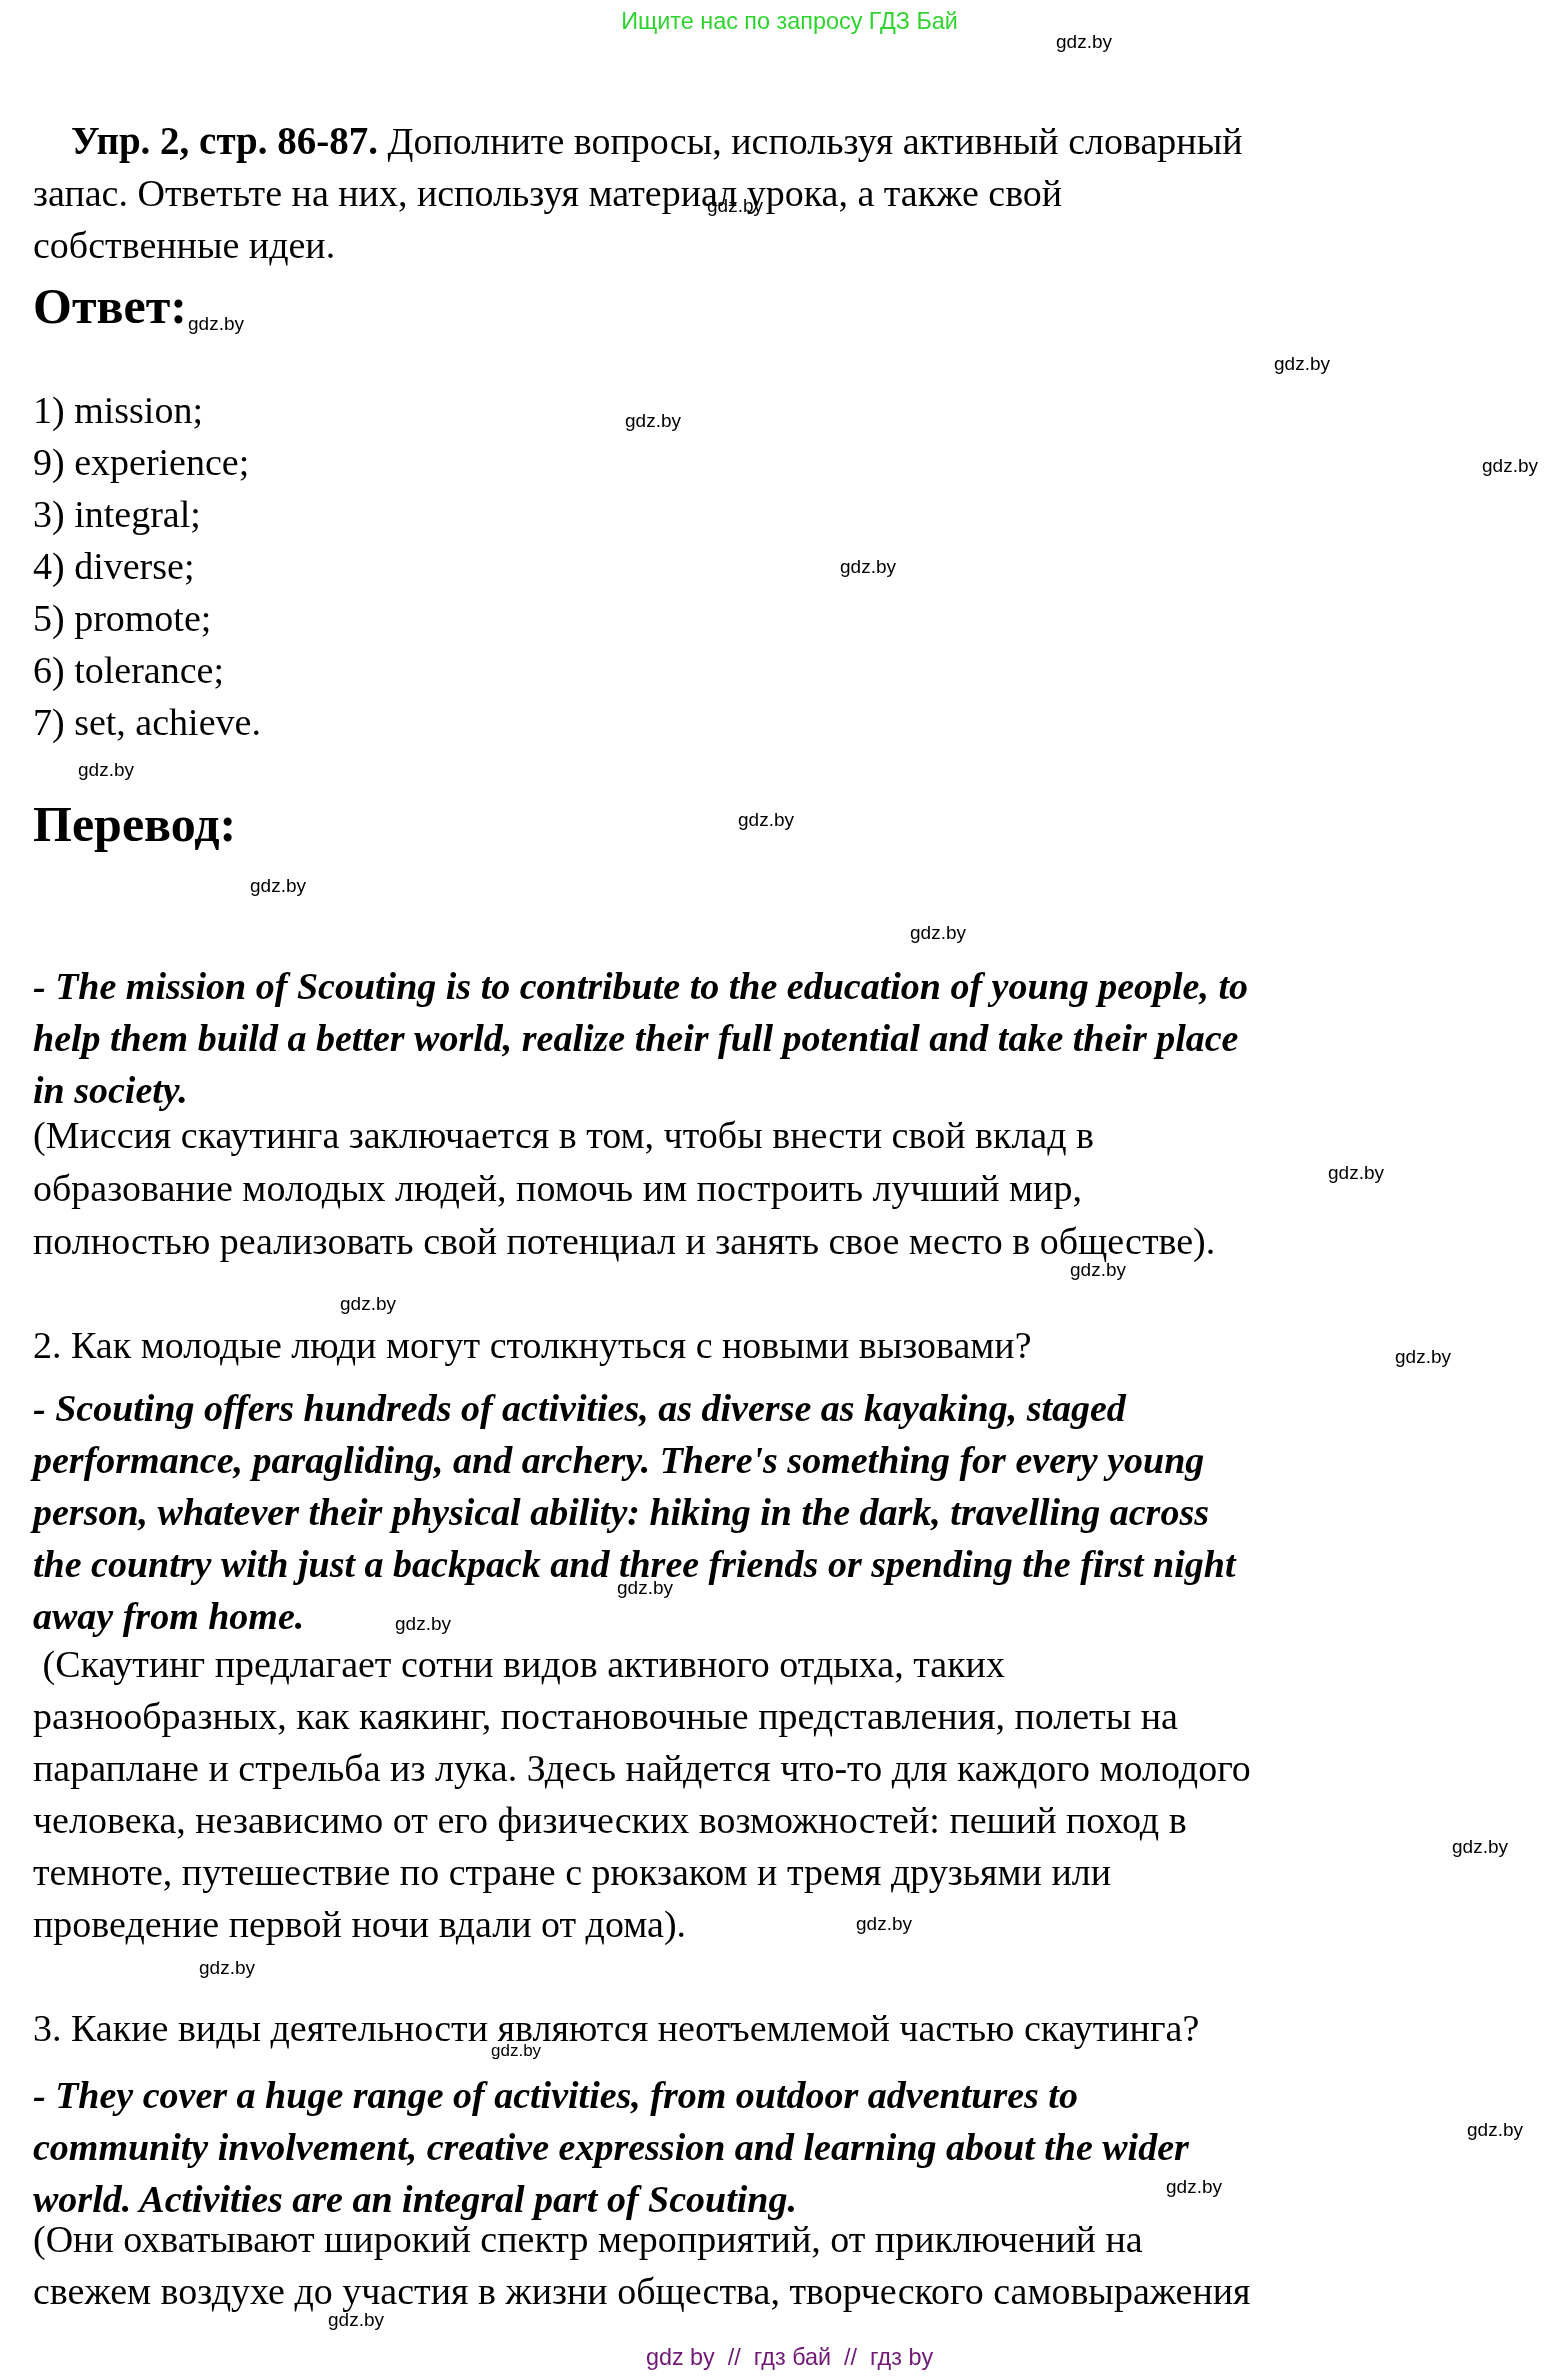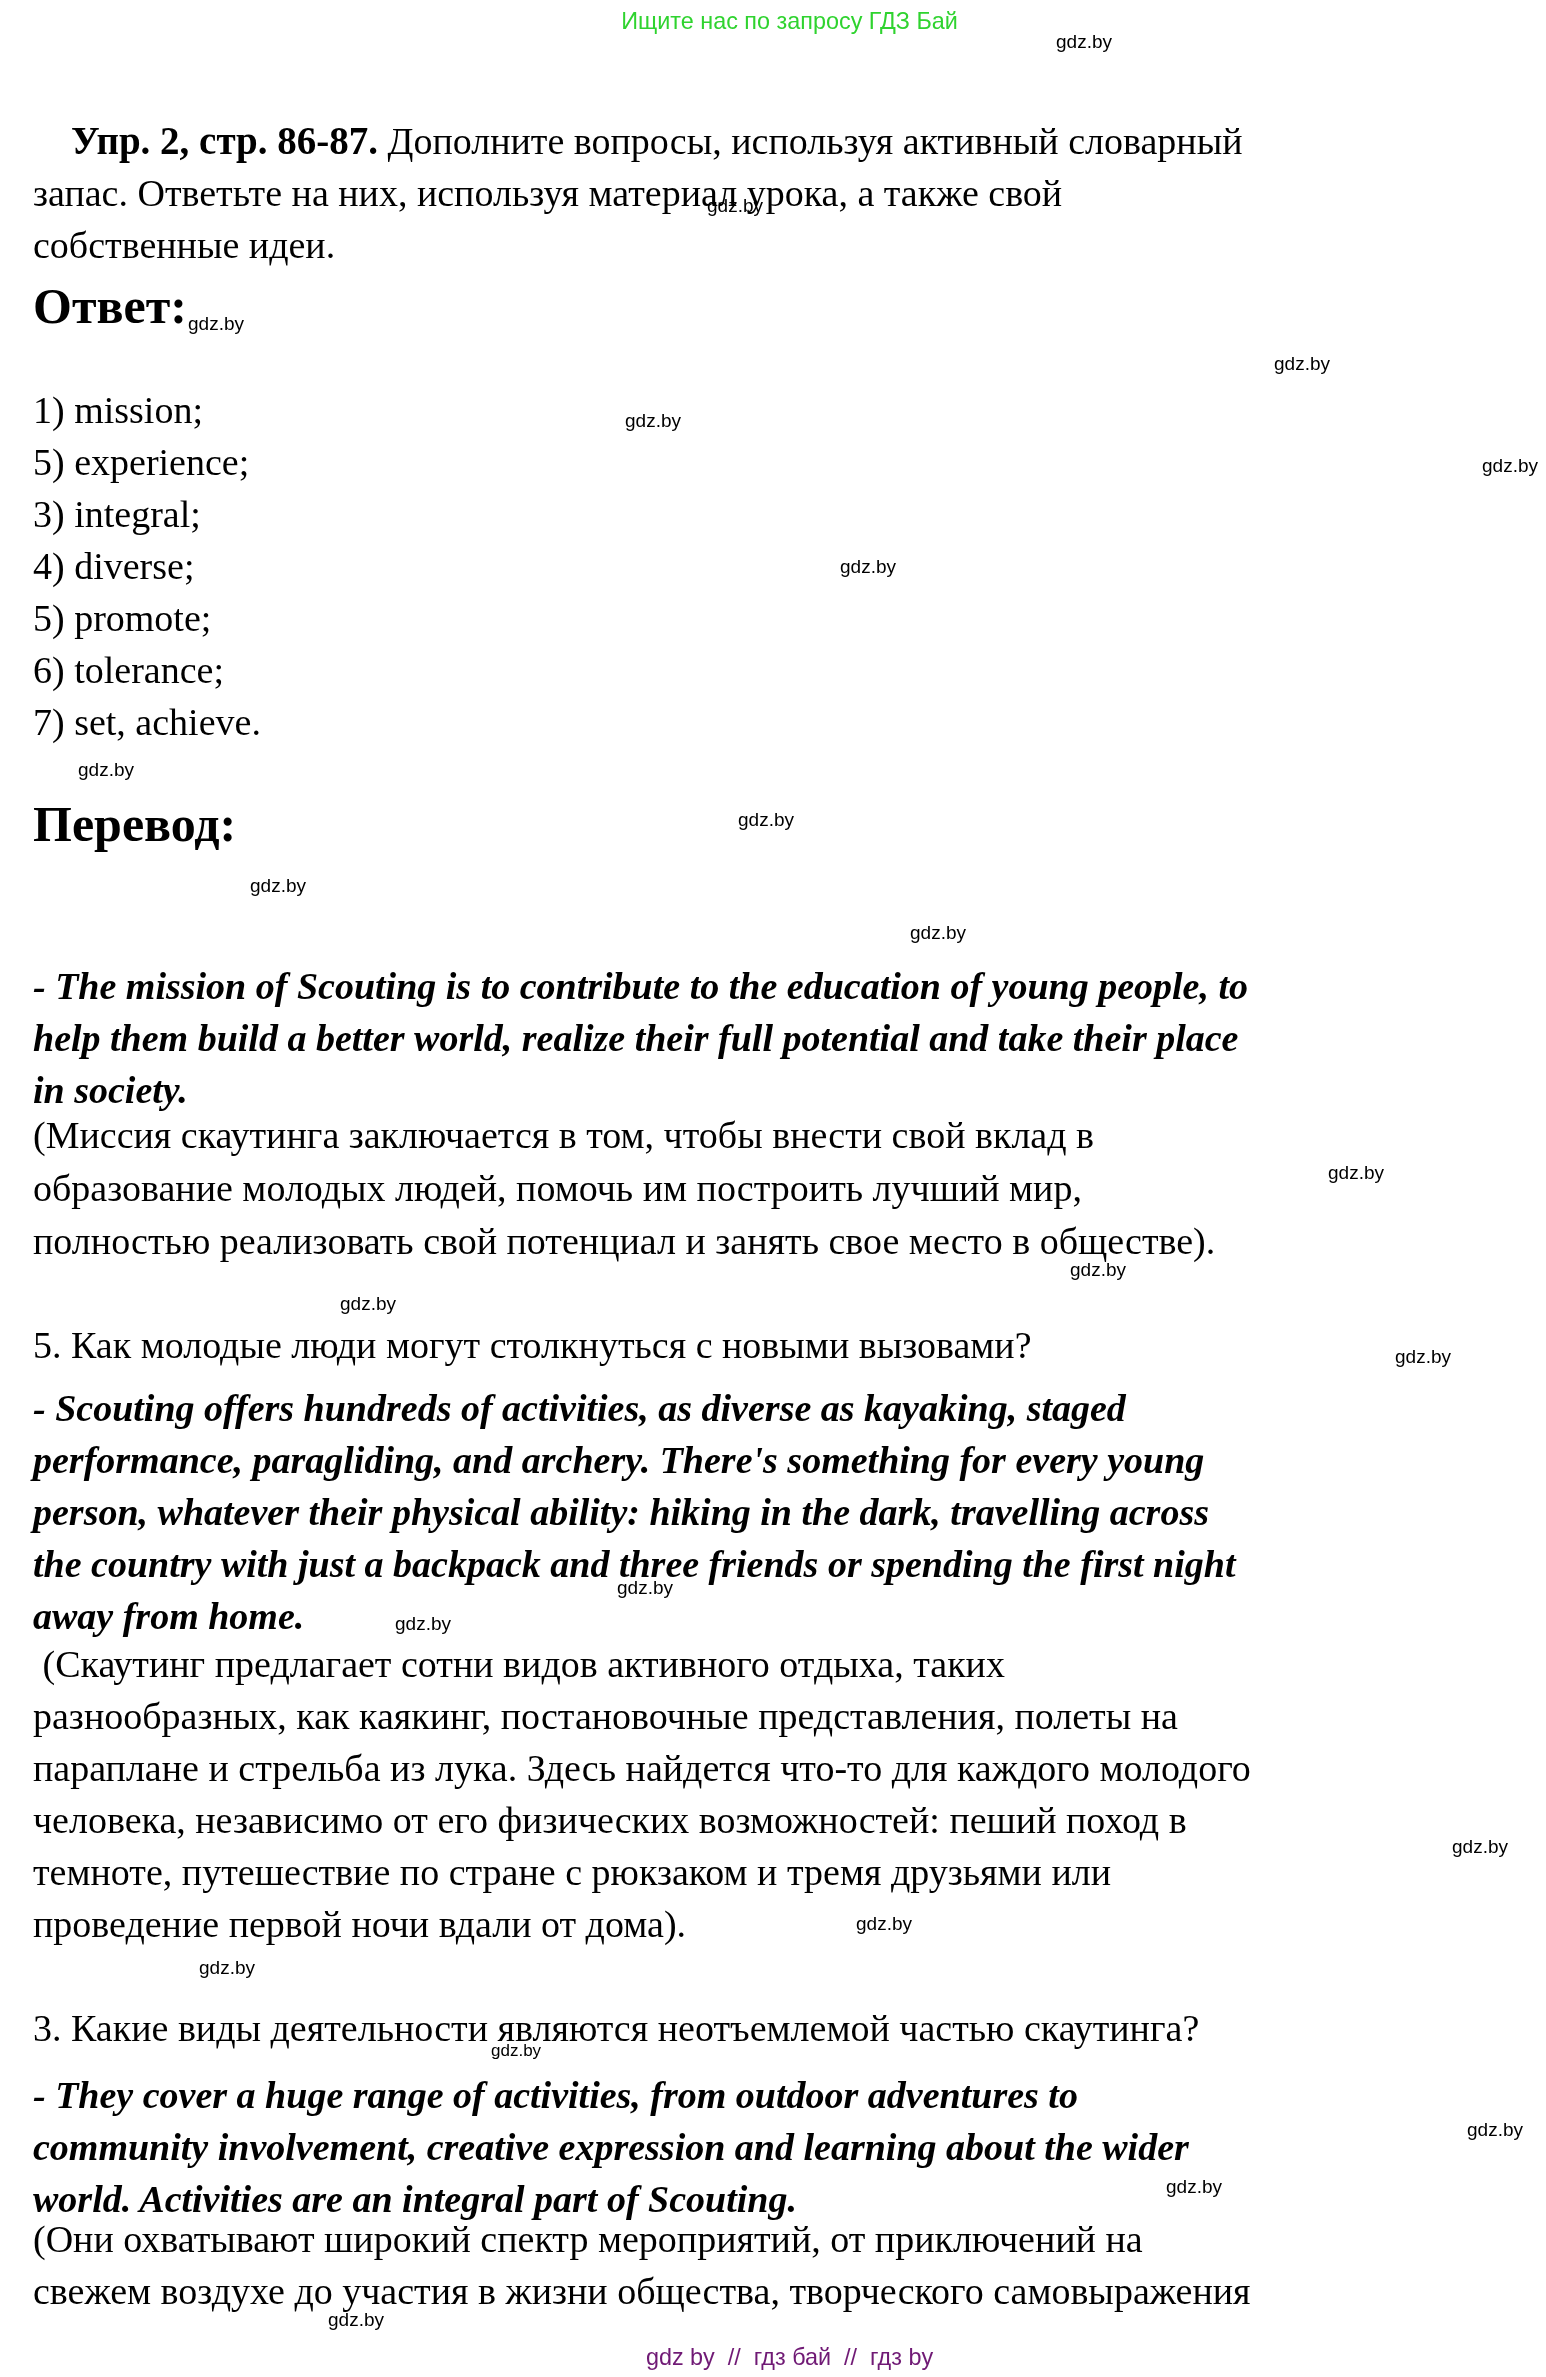--- a/index.html
+++ b/index.html
@@ -81,38 +81,38 @@
   <div class="abs body-text pre" style="top:63px;">
     <span class="task-label" style="font-size:39px;">Упр. 2, стр. 86-87.</span><span> Дополните вопросы, используя активный словарный
 запас. Ответьте на них, используя материал урока, а также свой
 собственные идеи.</span>
   </div>
 
   <div class="abs body-text h-bold" style="top:280px;">Ответ:</div>
 
   <div class="abs body-text list" style="top:384px;">
     <div>1) mission;</div>
-    <div>5) experience;</div>
+    <div>9) experience;</div>
     <div>3) integral;</div>
     <div>4) diverse;</div>
     <div>5) promote;</div>
     <div>6) tolerance;</div>
     <div>7) set, achieve.</div>
   </div>
 
   <div class="abs body-text h-bold" style="top:798px;">Перевод:</div>
 
   <div class="abs body-text pre en" style="top:948px;">- The mission of Scouting is to contribute to the education of young people, to
 help them build a better world, realize their full potential and take their place
 in society.</div>
   <div class="abs body-text pre" style="top:1109px;line-height:53px;">(Миссия скаутинга заключается в том, чтобы внести свой вклад в
 образование молодых людей, помочь им построить лучший мир,
 полностью реализовать свой потенциал и занять свое место в обществе).</div>
 
-  <div class="abs body-text pre" style="top:1319px;">5. Как молодые люди могут столкнуться с новыми вызовами?</div>
+  <div class="abs body-text pre" style="top:1319px;">2. Как молодые люди могут столкнуться с новыми вызовами?</div>
   <div class="abs body-text pre en" style="top:1370px;">- Scouting offers hundreds of activities, as diverse as kayaking, staged
 performance, paragliding, and archery. There's something for every young
 person, whatever their physical ability: hiking in the dark, travelling across
 the country with just a backpack and three friends or spending the first night
 away from home.</div>
   <div class="abs body-text pre" style="top:1638px;"> (Скаутинг предлагает сотни видов активного отдыха, таких
 разнообразных, как каякинг, постановочные представления, полеты на
 параплане и стрельба из лука. Здесь найдется что-то для каждого молодого
 человека, независимо от его физических возможностей: пеший поход в
 темноте, путешествие по стране с рюкзаком и тремя друзьями или

